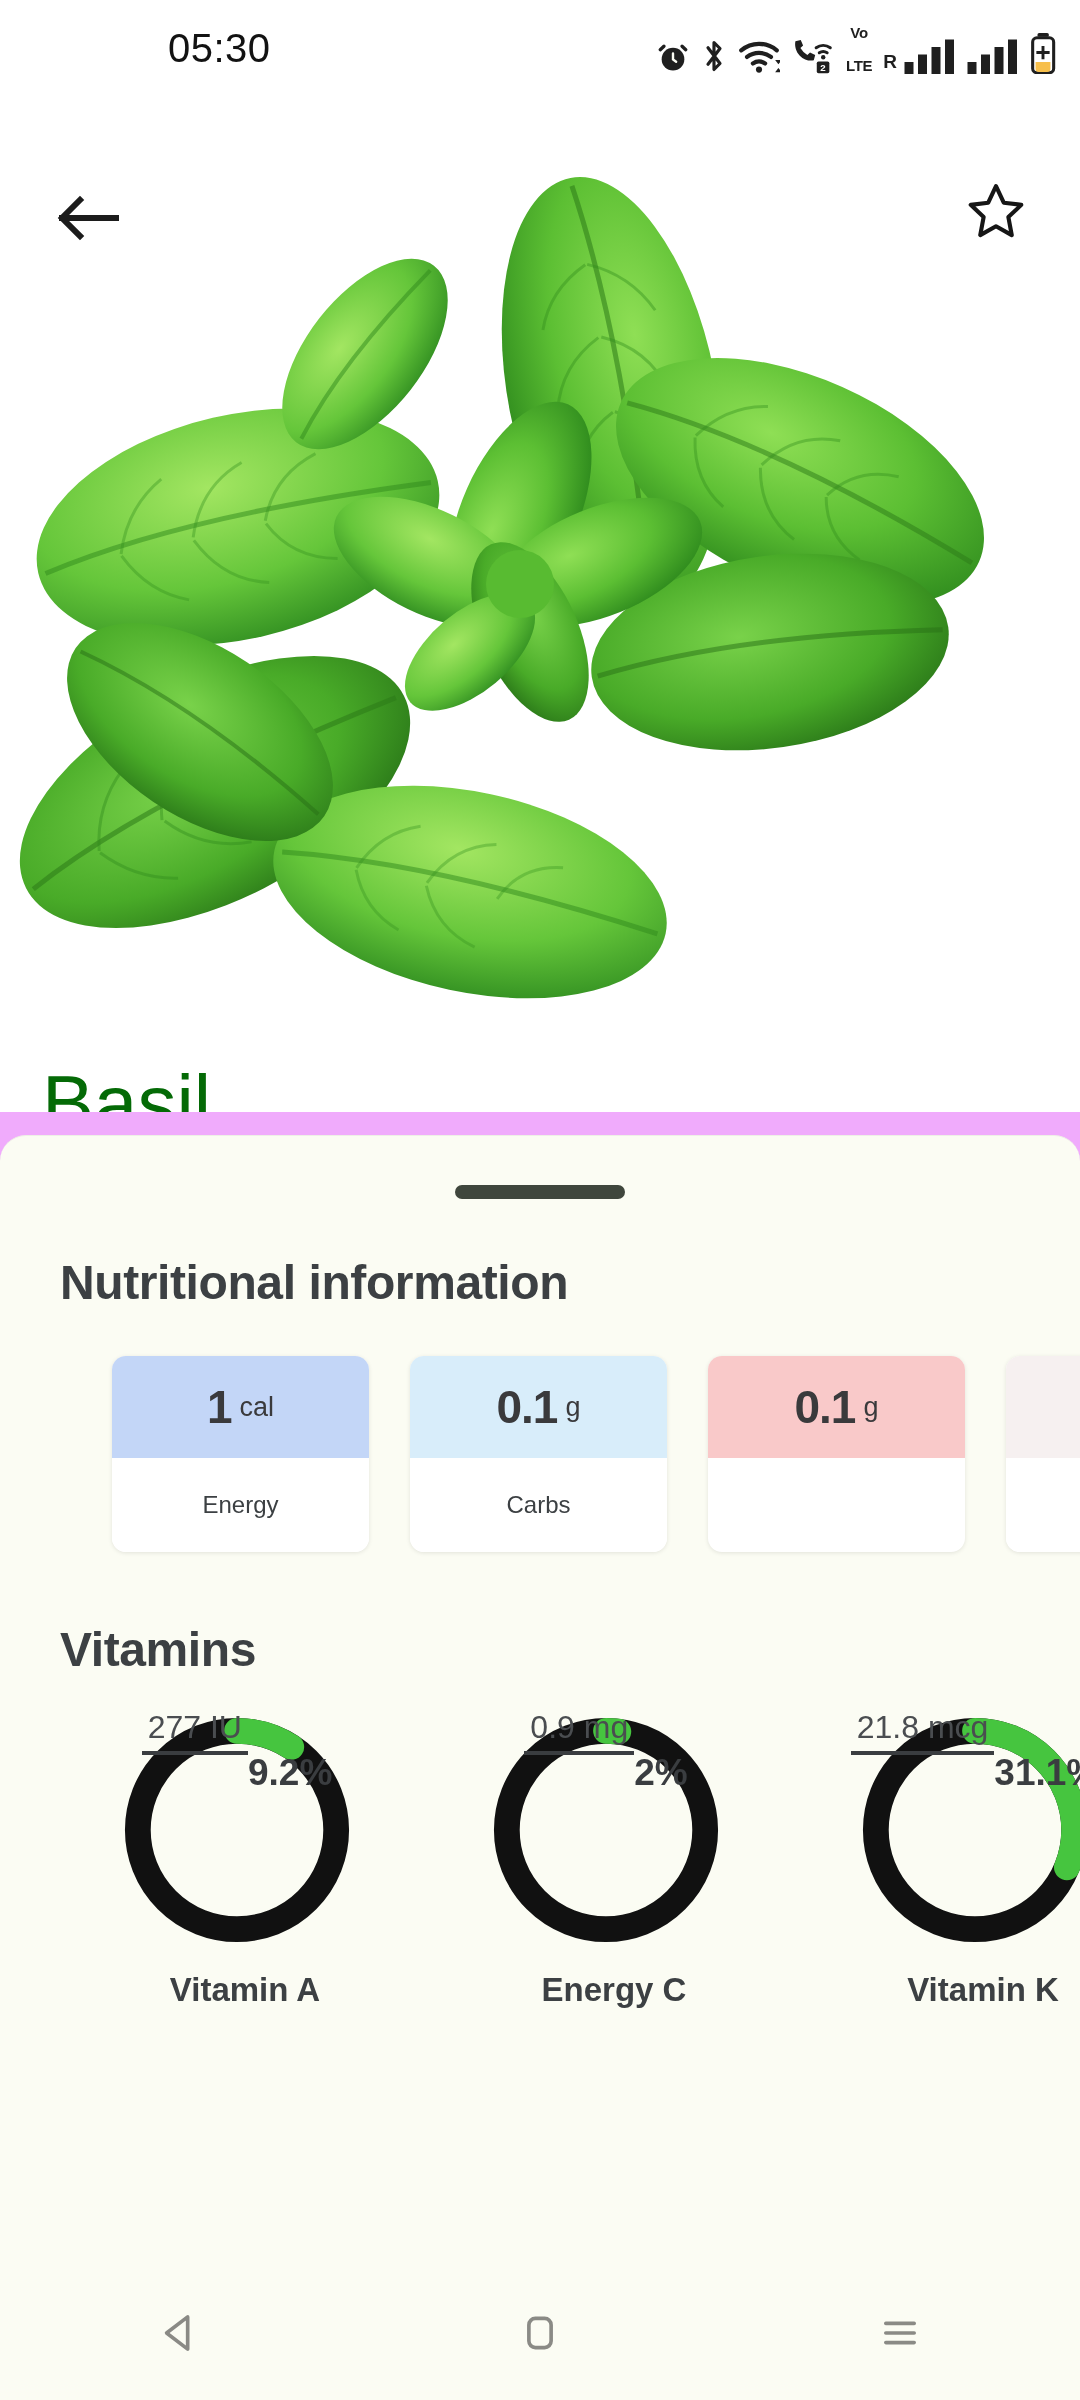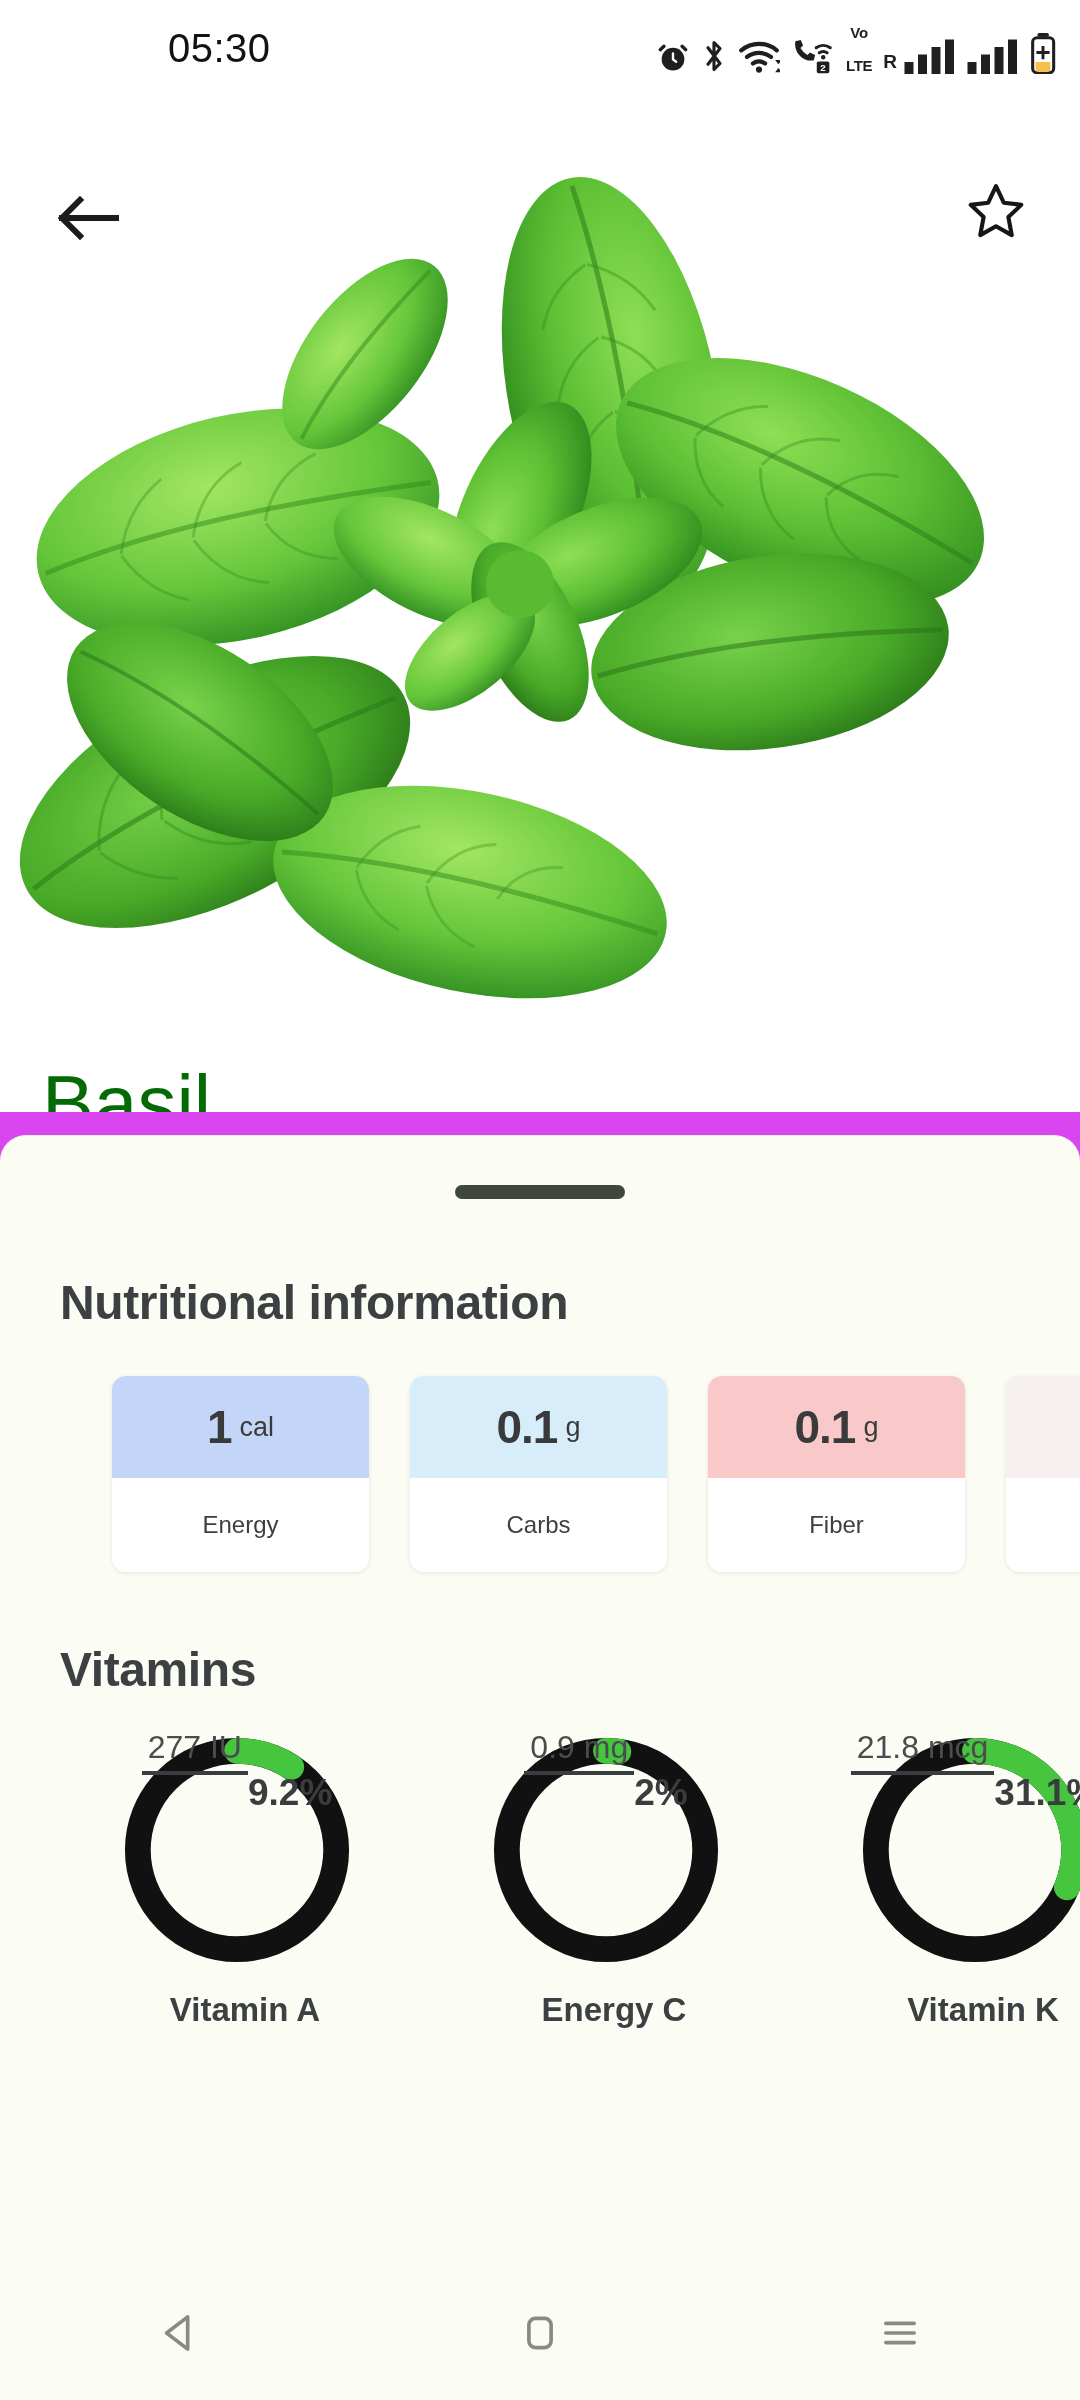--- a/index.html
+++ b/index.html
@@ -2,21 +2,21 @@
 <html><head>
 <meta charset="utf-8">
 <style>
   * { margin:0; padding:0; box-sizing:border-box; }
   html, body {
     width:1080px; height:2400px;
     background:#ffffff;
     font-family:"Liberation Sans", sans-serif;
     overflow:hidden;
   }
-  .phone { position:relative; width:1080px; height:2400px; background:#d946ef; }
+  .phone { position:relative; width:1080px; height:2400px; background:#f0abfc; }
 
   
   .statusbar {
     position:absolute; top:0; left:0; width:1080px; height:92px;
     display:flex; align-items:center; background:#fff; z-index:40;
   }
   .sb-time {
     position:absolute; left:168px; top:26px;
     font-size:40px; font-weight:400; color:#121212; letter-spacing:.5px;
   }
@@ -58,21 +58,21 @@
   .sheet {
     position:absolute; left:0; top:1135px; width:1080px; height:1130px;
     background:#fbfcf3; border-radius:26px 26px 0 0;
     border-top:1px solid #eef0e6; overflow:hidden;
   }
   .grabber {
     width:170px; height:14px; border-radius:8px; background:#3f463c;
     margin:49px auto 0;
   }
   .sec-title {
-    margin:76px 0 0 60px; font-size:48px; font-weight:700;
+    margin:56px 0 0 60px; font-size:48px; font-weight:700;
     color:#3c4043; letter-spacing:-.4px;
   }
   .serving { margin:16px 0 0 60px; font-size:31px; color:#137a14; }
 
   
   .cards { position:relative; margin-top:46px; height:200px; }
   .ncard {
     position:absolute; top:0; width:257px; height:196px;
     border-radius:14px; overflow:hidden; background:#fff;
     box-shadow:0 1px 4px rgba(0,0,0,.10);
@@ -354,23 +354,20 @@
         <div class="ncard-bot">
           <span class="nlabel">Carbs</span>
         </div>
       </div>
 
       <div class="ncard" style="left:708px;">
         <div class="ncard-top" style="background: rgb(249, 201, 201);">
           <span class="nval">0.1</span>
           <span class="nunit">g</span>
         </div>
-        <div class="ncard-bot">
-          <span class="nlabel">Fiber</span>
-        </div>
       </div>
 
       <div class="ncard" style="left:1006px;">
         <div class="ncard-top" style="background: rgb(246, 240, 240);"></div>
         <div class="ncard-bot"></div>
       </div>
     </div>
 
     <div class="vit-title">Vitamins</div>
 

